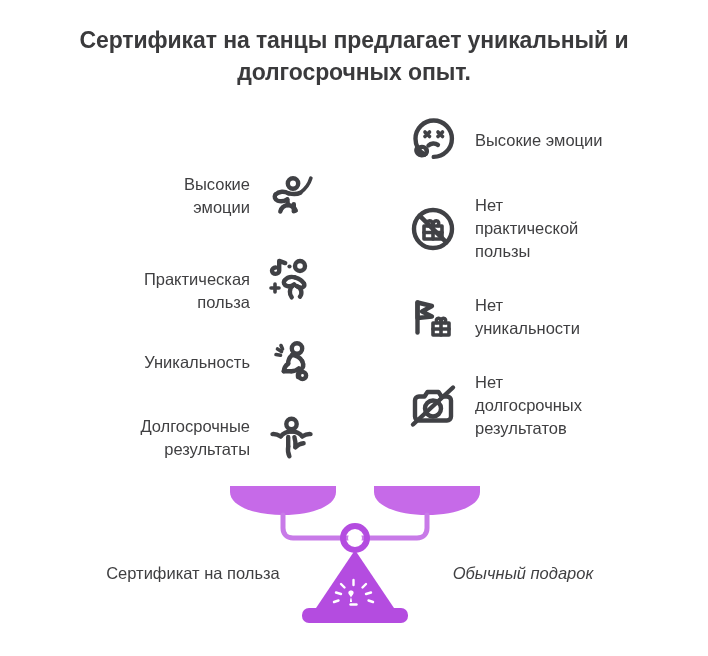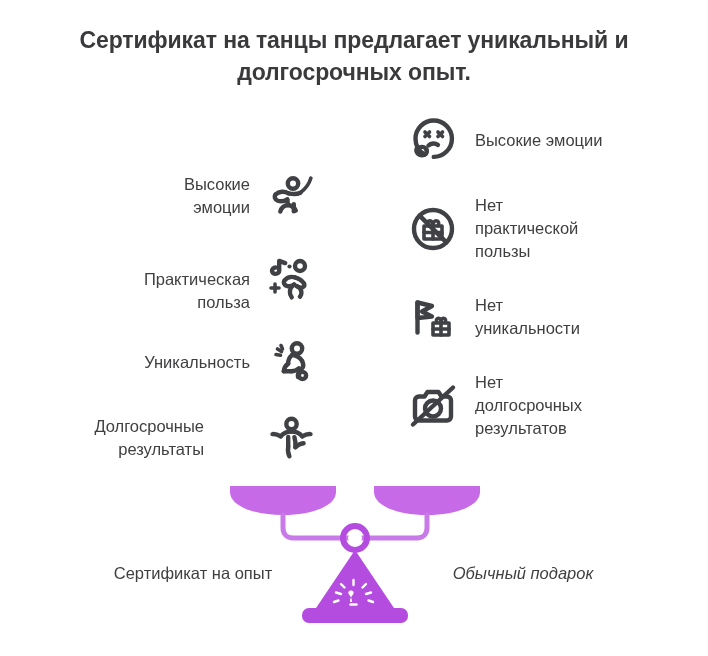--- a/index.html
+++ b/index.html
@@ -95,21 +95,21 @@
     fill: none;
     stroke: #404145;
     stroke-width: 3.6;
     stroke-linecap: round;
     stroke-linejoin: round;
   }
   .dot { fill: #404145; }
 
   
   .row-left   { margin-bottom: 20px; }
-  .row-left:last-child { margin-bottom: 0; gap: 46px; }
+  .row-left:last-child { margin-bottom: 0; }
   .row-right  { margin-bottom: 26px; }
   .row-right:last-child { margin-bottom: 0; }
 
   
   .scale {
     position: absolute;
     left: 224px;
     top: 484px;
     width: 262px;
     height: 145px;
@@ -303,16 +303,16 @@
         <path d="M120.5 103.5 l-3.5 -3.5"></path>
         <path d="M138.5 103.5 l3.5 -3.5"></path>
         <path d="M117 110 l-5 -1.5"></path>
         <path d="M142 110 l5 -1.5"></path>
         <path d="M114.5 116.5 l-4.5 1.5"></path>
         <path d="M144.5 116.5 l4.5 1.5"></path>
       </g>
     </svg>
   </div>
 
-  <div class="bottom-label left">Сертификат на опыт</div>
+  <div class="bottom-label left">Сертификат на польза</div>
   <div class="bottom-label right">Обычный подарок</div>
 
 </div>
 
 </body></html>

